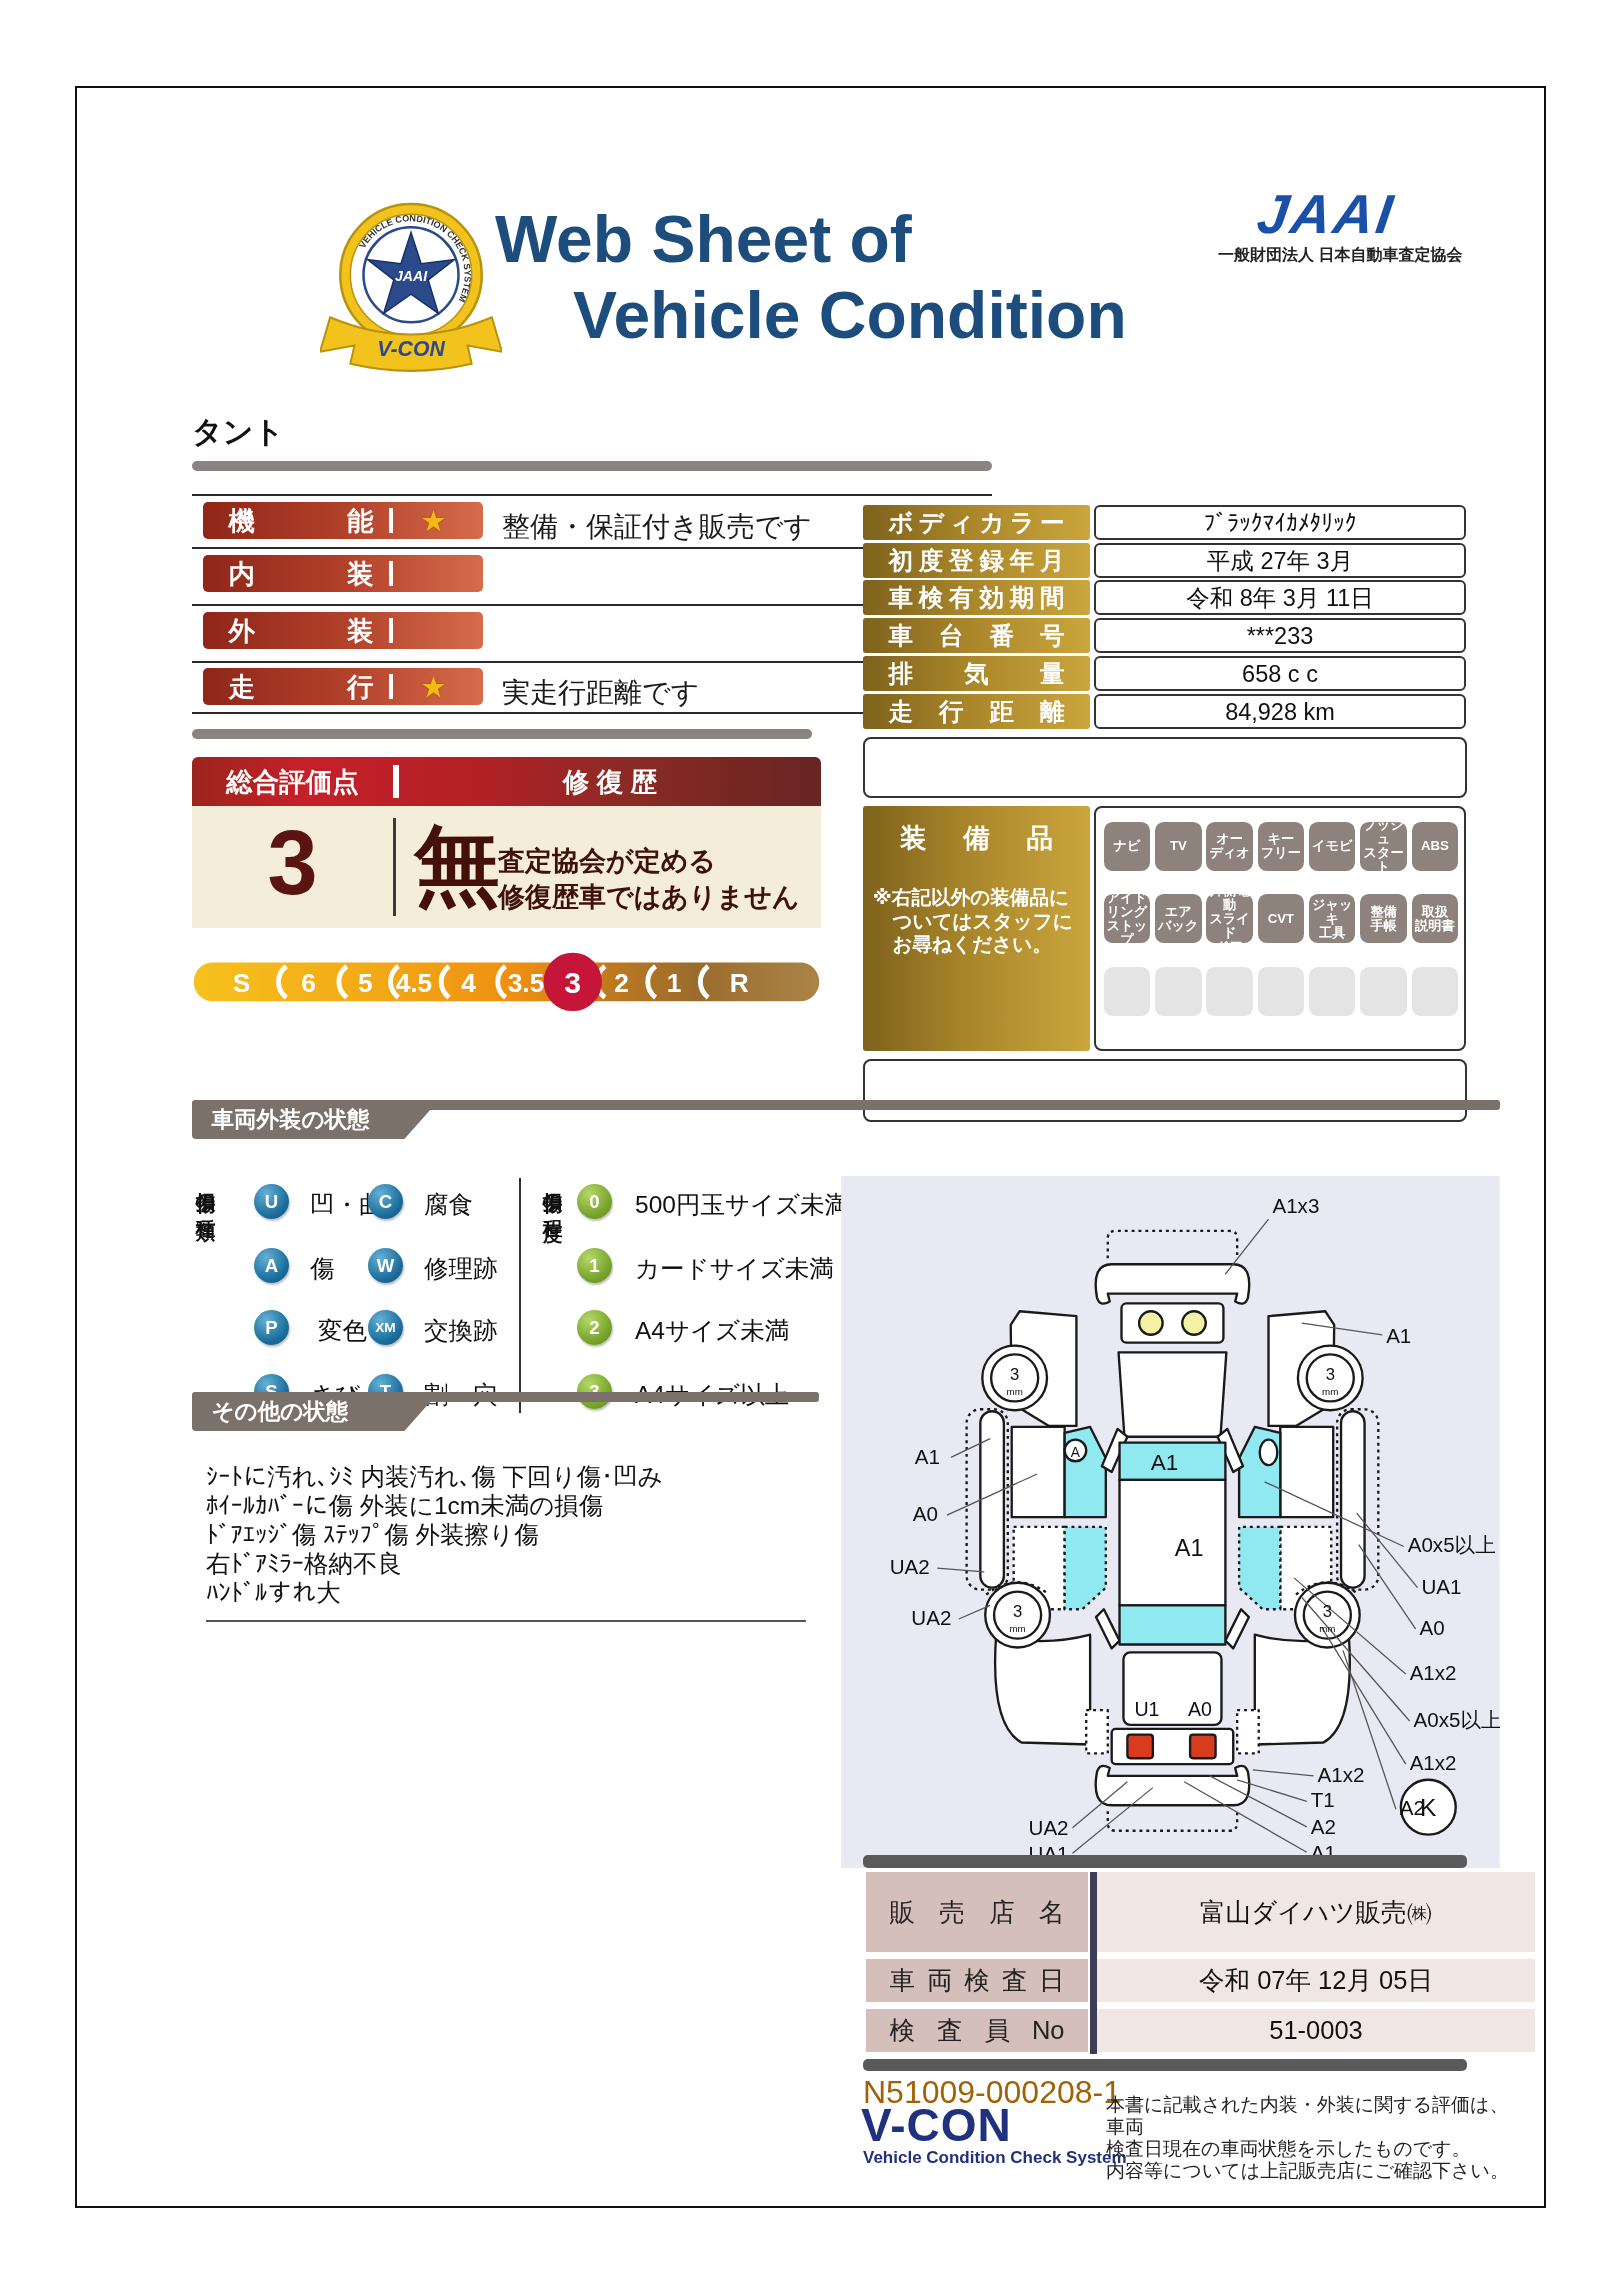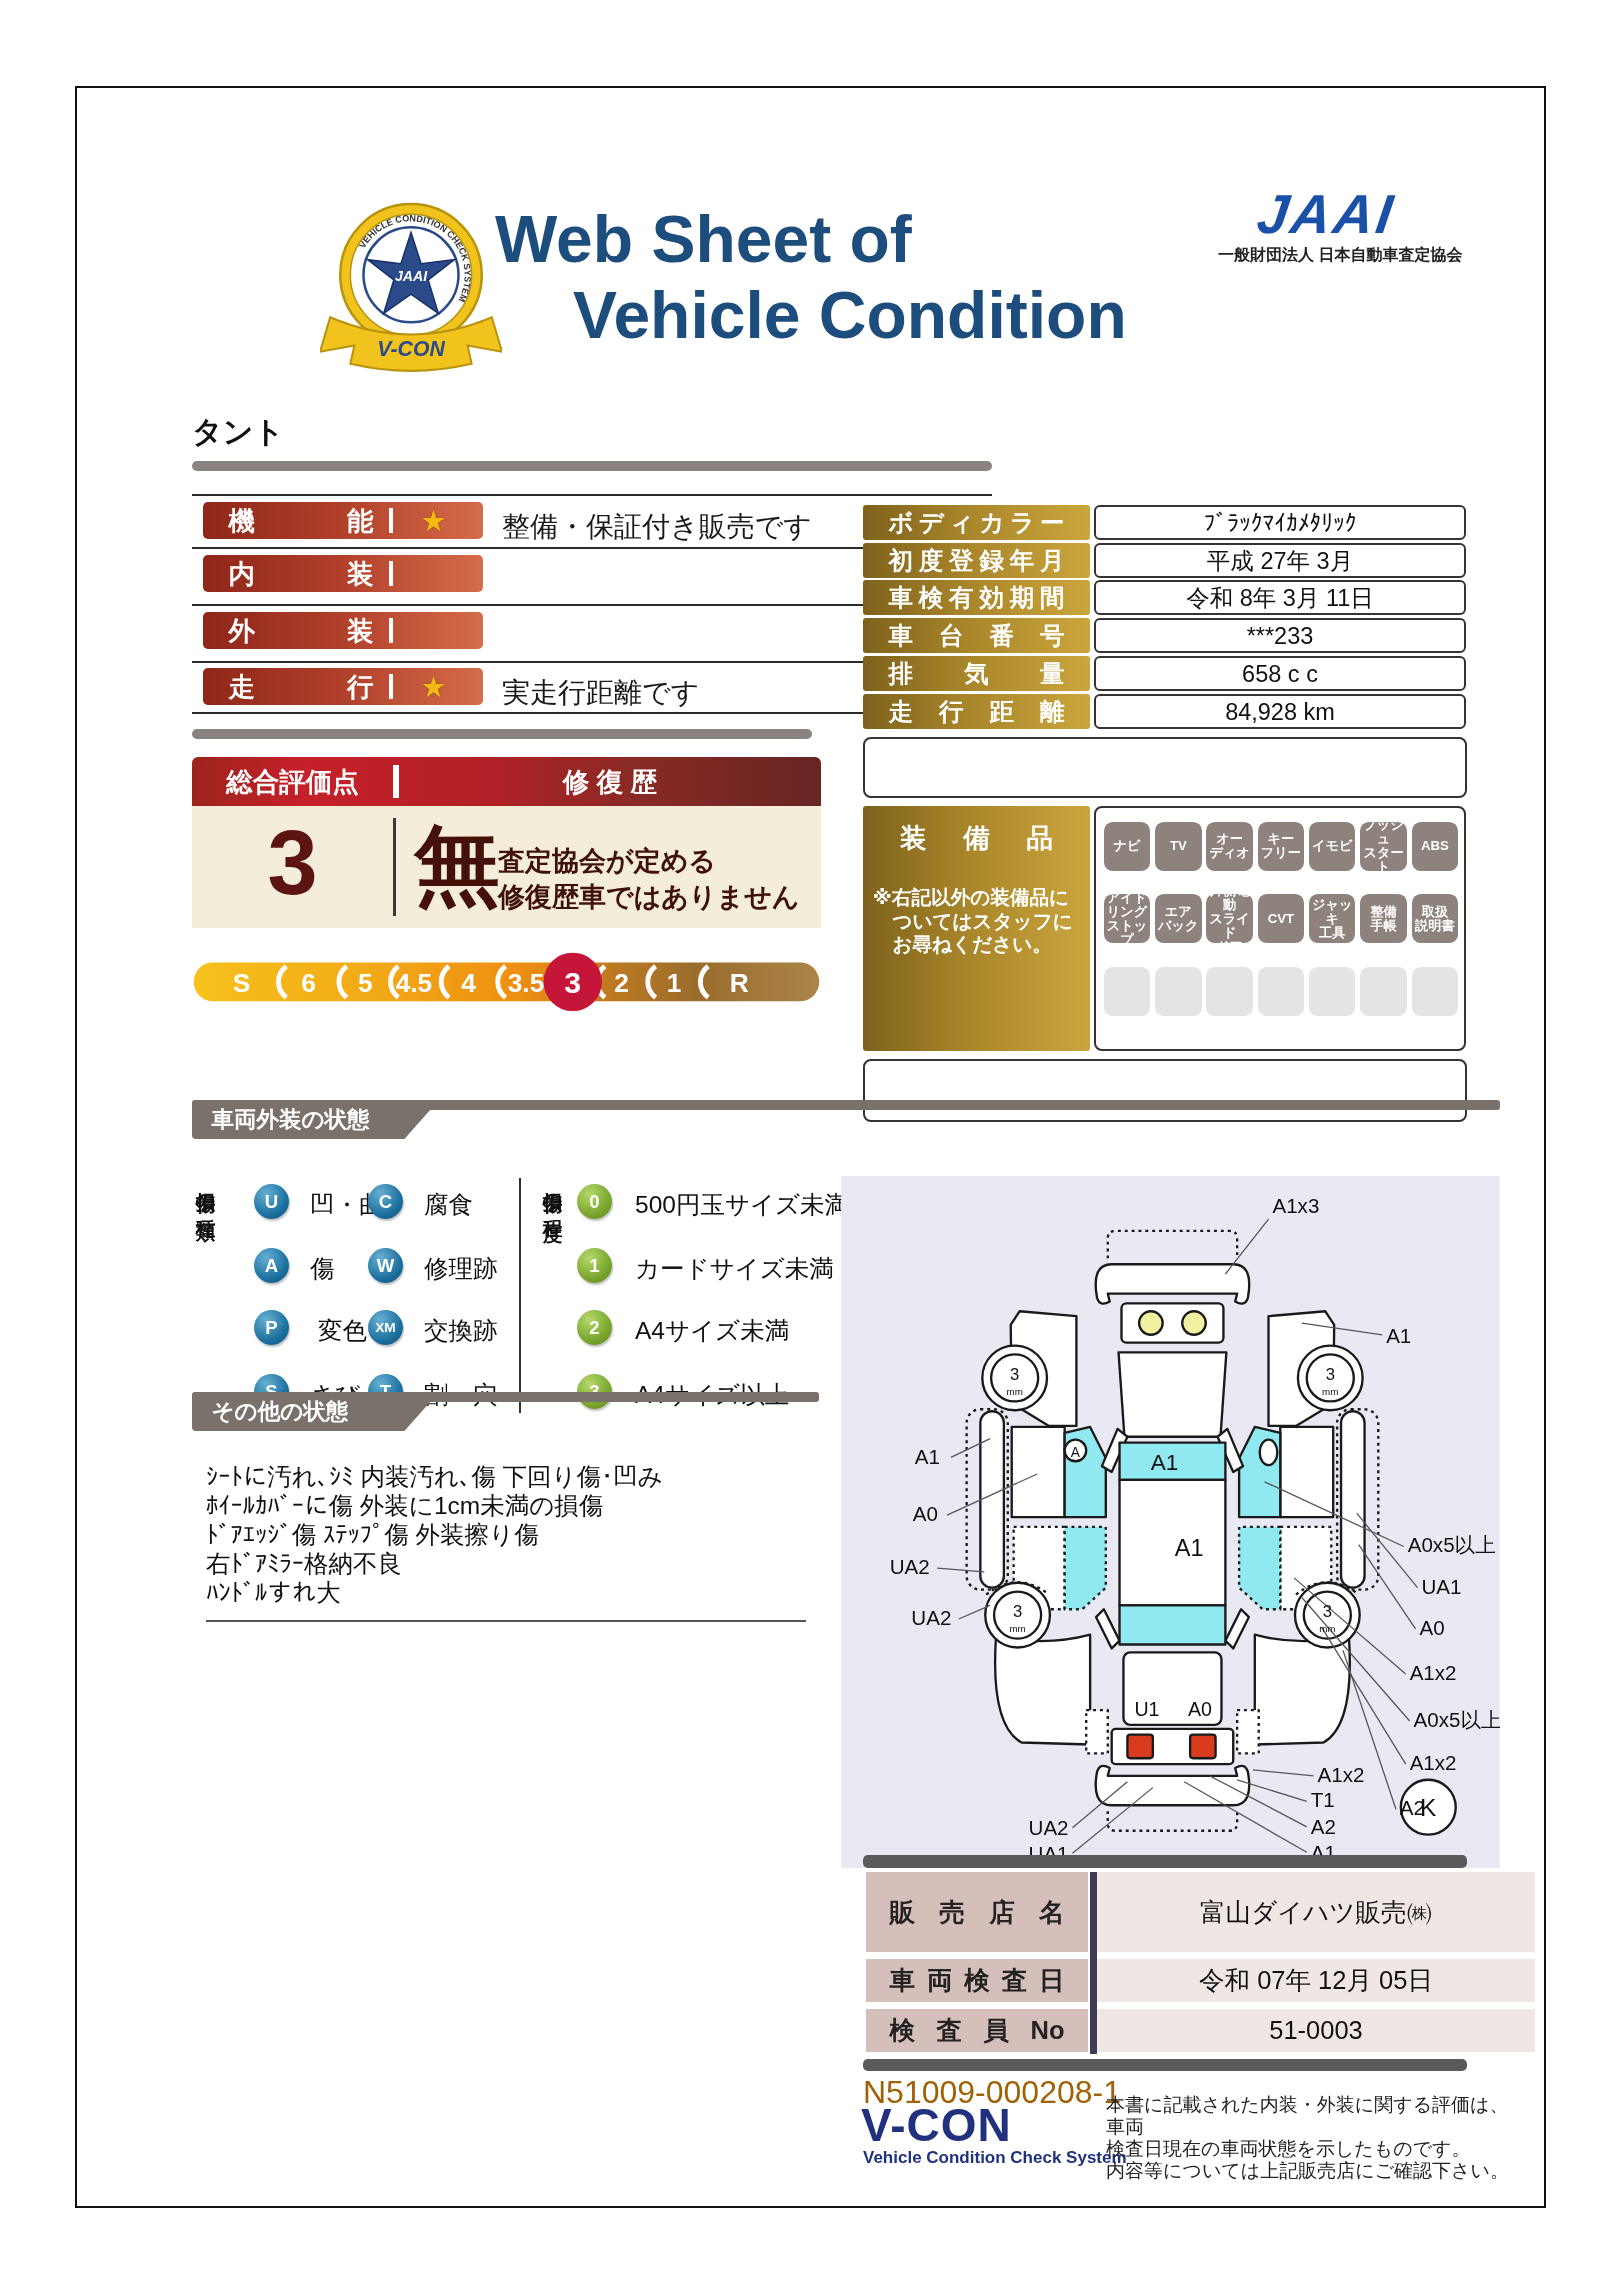--- a/index.html
+++ b/index.html
@@ -63,21 +63,21 @@
   #equip-note{position:absolute;left:9.8px;top:80px;color:#fff;font-size:19.6px;line-height:23.5px;
      font-weight:bold;white-space:pre-line;}
   #equip-grid{left:1094px;top:806px;width:372px;height:245px;border:2px solid #333;border-radius:7.8px;
      background:#fff;box-sizing:border-box;padding:13.7px 5.9px 0 7.8px;}
   .eq-row{display:flex;gap:4.9px;margin-bottom:23.5px;}
   .eq{width:47px;height:49px;border-radius:8.8px;background:#8d837c;color:#fff;
      font-size:13.2px;line-height:14px;font-weight:bold;display:flex;align-items:center;
      justify-content:center;text-align:center;white-space:pre-line;}
   .eq.empty{background:#e4e4e4;}
   
-  .sales-label{left:866px;width:222px;background:#d5bfba;color:#222;font-size:25.5px;font-weight:bold;
+  .sales-label{left:866px;width:222px;background:#d5bfba;color:#222;font-size:25.5px;font-weight:normal;
      text-align:justify;text-align-last:justify;padding:0 23.5px;box-sizing:border-box;
      display:flex;flex-direction:column;justify-content:center;align-items:center;}
   .sales-label>span{width:100%;text-align:justify;text-align-last:justify;}
   .sales-value{left:1097px;width:438px;background:#f0e7e4;font-size:25.5px;color:#111;
      display:flex;align-items:center;justify-content:center;}
   #sales-div{left:1090px;top:1872px;width:6.9px;height:182px;background:#3e3e56;}
   
   #docno{left:863px;top:2074px;font-size:32px;color:#a16207;}
   #vcon{left:861px;top:2098px;font-size:46px;font-weight:900;color:#20317e;letter-spacing:1px;}
   #vconsub{left:863px;top:2148px;font-size:17px;font-weight:bold;color:#20317e;}

